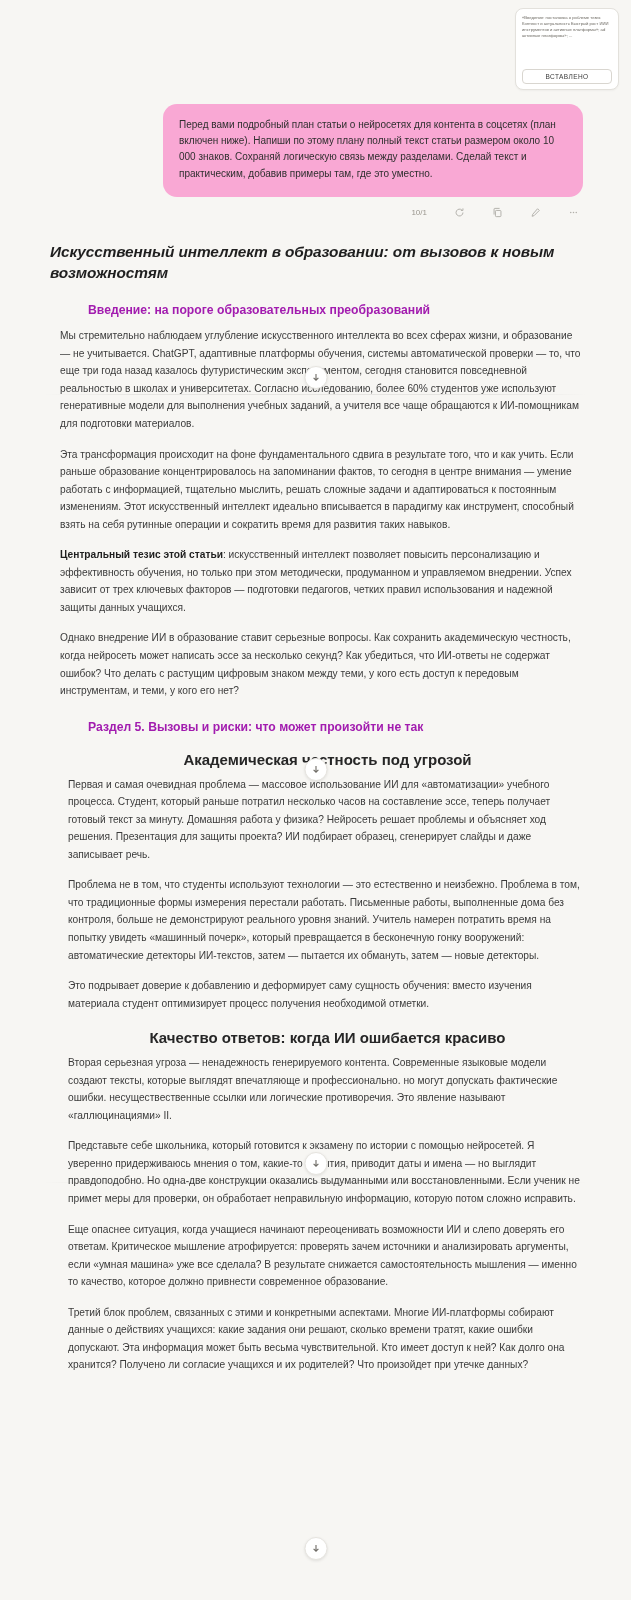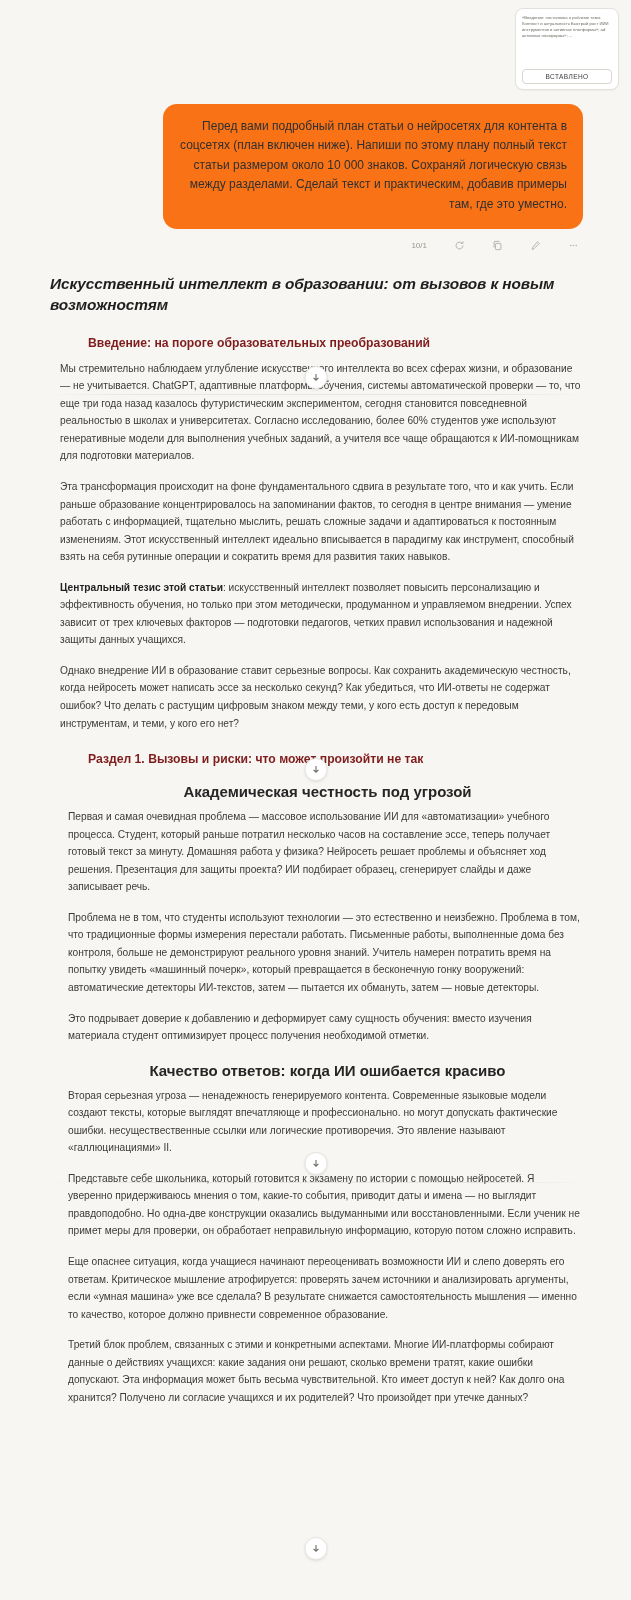--- a/index.html
+++ b/index.html
@@ -51,28 +51,27 @@
     font-family: "Liberation Sans", sans-serif;
   }
 
   
   .prompt-row {
     display: flex;
     justify-content: flex-end;
     padding: 14px 48px 0 48px;
   }
   .prompt-bubble {
-    background: #f97316;
+    background: #f9a8d4;
     border-radius: 14px;
     padding: 13px 16px 15px 16px;
-    font-size: 12px;
+    font-size: 10px;
     line-height: 1.62;
     color: #2f2f2f;
     max-width: 420px;
-    text-align: right;
   }
 
   .action-bar {
     display: flex;
     justify-content: flex-end;
     align-items: center;
     gap: 26px;
     padding: 10px 52px 0 0;
     color: #9a968e;
     font-size: 8px;
@@ -94,21 +93,21 @@
     font-weight: bold;
     margin: 8px 0 18px 0;
     color: #1f1f1f;
     letter-spacing: -.1px;
     font-style: italic;
   }
   h2.sec {
     font-size: 12.2px;
     font-weight: bold;
     margin: 20px 0 10px 6px;
-    color: #7f1d1d;
+    color: #a21caf;
     padding-left: 32px;
   }
   h3.sub {
     font-size: 15px;
     font-weight: bold;
     margin: 17px 0 8px 24px;
     color: #262626;
     text-align: center;
   }
   p {
@@ -184,21 +183,21 @@
 </div>
 
 <div class="article">
   <h1 class="title">Искусственный интеллект в образовании: от вызовов к новым возможностям</h1>
   <div id="blocks">
       <h2 class="sec">Введение: на пороге образовательных преобразований</h2>
       <p class="ind1">Мы стремительно наблюдаем углубление искусственного интеллекта во всех сферах жизни, и образование — не учитывается. ChatGPT, адаптивные платформы обучения, системы автоматической проверки — то, что еще три года назад казалось футуристическим экспериментом, сегодня становится повседневной реальностью в школах и университетах. Согласно исследованию, более 60% студентов уже используют генеративные модели для выполнения учебных заданий, а учителя все чаще обращаются к ИИ-помощникам для подготовки материалов.</p>
       <p class="ind1">Эта трансформация происходит на фоне фундаментального сдвига в результате того, что и как учить. Если раньше образование концентрировалось на запоминании фактов, то сегодня в центре внимания — умение работать с информацией, тщательно мыслить, решать сложные задачи и адаптироваться к постоянным изменениям. Этот искусственный интеллект идеально вписывается в парадигму как инструмент, способный взять на себя рутинные операции и сократить время для развития таких навыков.</p>
       <p class="ind1"><span class="lead">Центральный тезис этой статьи</span>: искусственный интеллект позволяет повысить персонализацию и эффективность обучения, но только при этом методически, продуманном и управляемом внедрении. Успех зависит от трех ключевых факторов — подготовки педагогов, четких правил использования и надежной защиты данных учащихся.</p>
       <p class="ind1">Однако внедрение ИИ в образование ставит серьезные вопросы. Как сохранить академическую честность, когда нейросеть может написать эссе за несколько секунд? Как убедиться, что ИИ-ответы не содержат ошибок? Что делать с растущим цифровым знаком между теми, у кого есть доступ к передовым инструментам, и теми, у кого его нет?</p>
-      <h2 class="sec">Раздел 1. Вызовы и риски: что может произойти не так</h2>
+      <h2 class="sec">Раздел 5. Вызовы и риски: что может произойти не так</h2>
       <h3 class="sub">Академическая честность под угрозой</h3>
       <p class="ind2">Первая и самая очевидная проблема — массовое использование ИИ для «автоматизации» учебного процесса. Студент, который раньше потратил несколько часов на составление эссе, теперь получает готовый текст за минуту. Домашняя работа у физика? Нейросеть решает проблемы и объясняет ход решения. Презентация для защиты проекта? ИИ подбирает образец, сгенерирует слайды и даже записывает речь.</p>
       <p class="ind2">Проблема не в том, что студенты используют технологии — это естественно и неизбежно. Проблема в том, что традиционные формы измерения перестали работать. Письменные работы, выполненные дома без контроля, больше не демонстрируют реального уровня знаний. Учитель намерен потратить время на попытку увидеть «машинный почерк», который превращается в бесконечную гонку вооружений: автоматические детекторы ИИ-текстов, затем — пытается их обмануть, затем — новые детекторы.</p>
       <p class="ind2">Это подрывает доверие к добавлению и деформирует саму сущность обучения: вместо изучения материала студент оптимизирует процесс получения необходимой отметки.</p>
       <h3 class="sub">Качество ответов: когда ИИ ошибается красиво</h3>
       <p class="ind2">Вторая серьезная угроза — ненадежность генерируемого контента. Современные языковые модели создают тексты, которые выглядят впечатляюще и профессионально. но могут допускать фактические ошибки. несуществественные ссылки или логические противоречия. Это явление называют «галлюцинациями» II.</p>
       <p class="ind2">Представьте себе школьника, который готовится к экзамену по истории с помощью нейросетей. Я уверенно придерживаюсь мнения о том, какие-то события, приводит даты и имена — но выглядит правдоподобно. Но одна-две конструкции оказались выдуманными или восстановленными. Если ученик не примет меры для проверки, он обработает неправильную информацию, которую потом сложно исправить.</p>
       <p class="ind2">Еще опаснее ситуация, когда учащиеся начинают переоценивать возможности ИИ и слепо доверять его ответам. Критическое мышление атрофируется: проверять зачем источники и анализировать аргументы, если «умная машина» уже все сделала? В результате снижается самостоятельность мышления — именно то качество, которое должно привнести современное образование.</p>
       <p class="ind2">Третий блок проблем, связанных с этими и конкретными аспектами. Многие ИИ-платформы собирают данные о действиях учащихся: какие задания они решают, сколько времени тратят, какие ошибки допускают. Эта информация может быть весьма чувствительной. Кто имеет доступ к ней? Как долго она хранится? Получено ли согласие учащихся и их родителей? Что произойдет при утечке данных?</p>
     </div>

